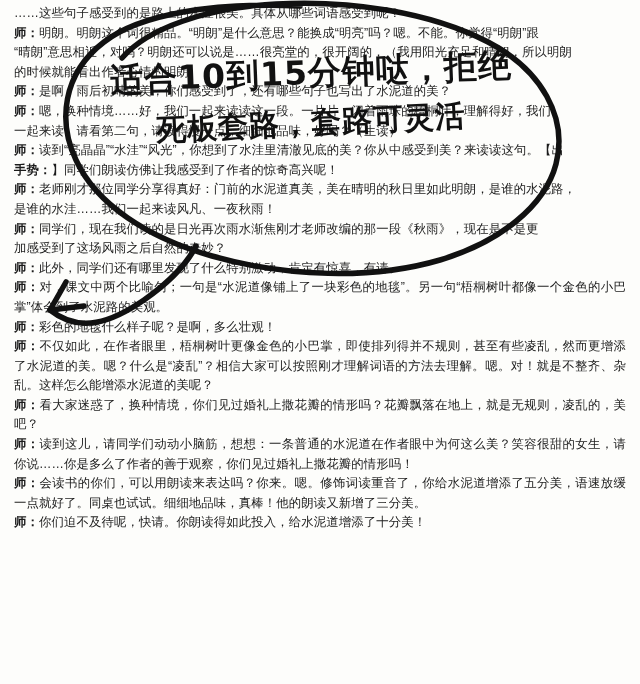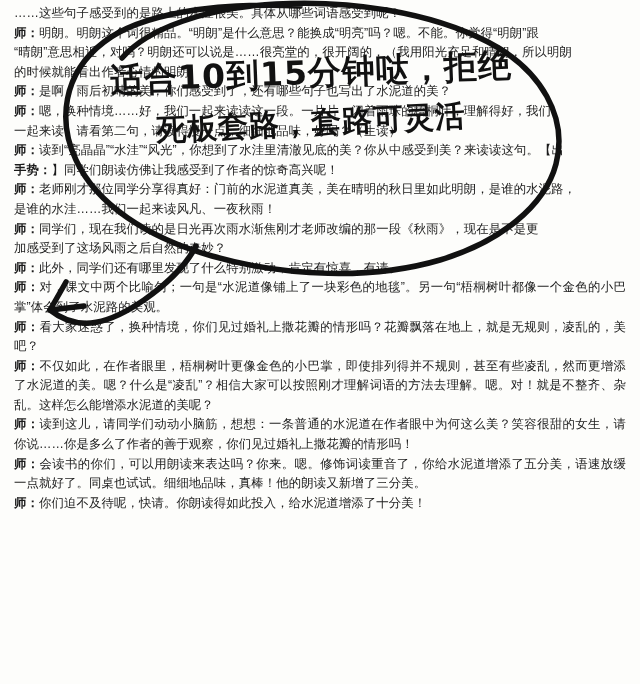--- a/index.html
+++ b/index.html
@@ -92,22 +92,23 @@
     <p class="para"><span class="lead">师：</span><span>嗯，换种情境……好，我们一起来读读这一段。一片片，闪着雨珠的梧桐叶，理解得好，我们</span></p>
     <p class="para"><span class="lead"></span><span>一起来读。请看第二句，请读得慢一点，细细地品味，好吗？（生读）</span></p>
     <p class="para"><span class="lead">师：</span><span>读到“亮晶晶”“水洼”“风光”，你想到了水洼里清澈见底的美？你从中感受到美？来读读这句。【出</span></p>
     <p class="para"><span class="lead">手势：</span><span>】同学们朗读仿佛让我感受到了作者的惊奇高兴呢！</span></p>
     <p class="para"><span class="lead">师：</span><span>老师刚才那位同学分享得真好：门前的水泥道真美，美在晴明的秋日里如此明朗，是谁的水泥路，</span></p>
     <p class="para"><span class="lead"></span><span>是谁的水洼……我们一起来读风凡、一夜秋雨！</span></p>
     <p class="para"><span class="lead">师：</span><span>同学们，现在我们读的是日光再次雨水渐焦刚才老师改编的那一段《秋雨》，现在是不是更</span></p>
     <p class="para"><span class="lead"></span><span>加感受到了这场风雨之后自然的奇妙？</span></p>
     <p class="para"><span class="lead">师：</span><span>此外，同学们还有哪里发现了什么特别激动，肯定有惊喜，有请。</span></p>
     <p class="para"><span class="lead">师：</span><span>对，课文中两个比喻句；一句是“水泥道像铺上了一块彩色的地毯”。另一句“梧桐树叶都像一个金色的小巴掌”体会到了水泥路的美观。</span></p>
+    <p class="para"><span class="lead">师：</span><span>彩色的地毯什么样子呢？是啊，多么壮观！</span></p>
+    <p class="para"><span class="lead">师：</span><span>不仅如此，在作者眼里，梧桐树叶更像金色的小巴掌，即使排列得并不规则，甚至有些凌乱，然而更增添了水泥道的美。嗯？什么是“凌乱”？相信大家可以按照刚才理解词语的方法去理解。嗯。对！就是不整齐、杂乱。这样怎么能增添水泥道的美呢？</span></p>
     <p class="para"><span class="lead">师：</span><span>看大家迷惑了，换种情境，你们见过婚礼上撒花瓣的情形吗？花瓣飘落在地上，就是无规则，凌乱的，美吧？</span></p>
-    <p class="para"><span class="lead">师：</span><span>不仅如此，在作者眼里，梧桐树叶更像金色的小巴掌，即使排列得并不规则，甚至有些凌乱，然而更增添了水泥道的美。嗯？什么是“凌乱”？相信大家可以按照刚才理解词语的方法去理解。嗯。对！就是不整齐、杂乱。这样怎么能增添水泥道的美呢？</span></p>
     <p class="para"><span class="lead">师：</span><span>读到这儿，请同学们动动小脑筋，想想：一条普通的水泥道在作者眼中为何这么美？笑容很甜的女生，请你说……你是多么了作者的善于观察，你们见过婚礼上撒花瓣的情形吗！</span></p>
     <p class="para"><span class="lead">师：</span><span>会读书的你们，可以用朗读来表达吗？你来。嗯。修饰词读重音了，你给水泥道增添了五分美，语速放缓一点就好了。同桌也试试。细细地品味，真棒！他的朗读又新增了三分美。</span></p>
     <p class="para"><span class="lead">师：</span><span>你们迫不及待呢，快请。你朗读得如此投入，给水泥道增添了十分美！</span></p>
   </div>
 
   <svg id="annotation" viewBox="0 0 640 684">
 
     <path d="M300 6 C214 2 140 14 104 42 C62 74 58 122 76 160 C96 204 148 238 212 256 C286 277 372 280 440 260 C500 242 545 206 556 164 C568 118 542 70 488 42 C430 12 350 0 276 4 C206 8 148 28 122 58" fill="none" stroke="#111111" stroke-width="5.5" stroke-linecap="round" stroke-linejoin="round"></path>
 
     <path d="M196 246 C188 262 170 282 144 300 C112 322 80 334 50 310" fill="none" stroke="#111111" stroke-width="5.5" stroke-linecap="round" stroke-linejoin="round"></path>

